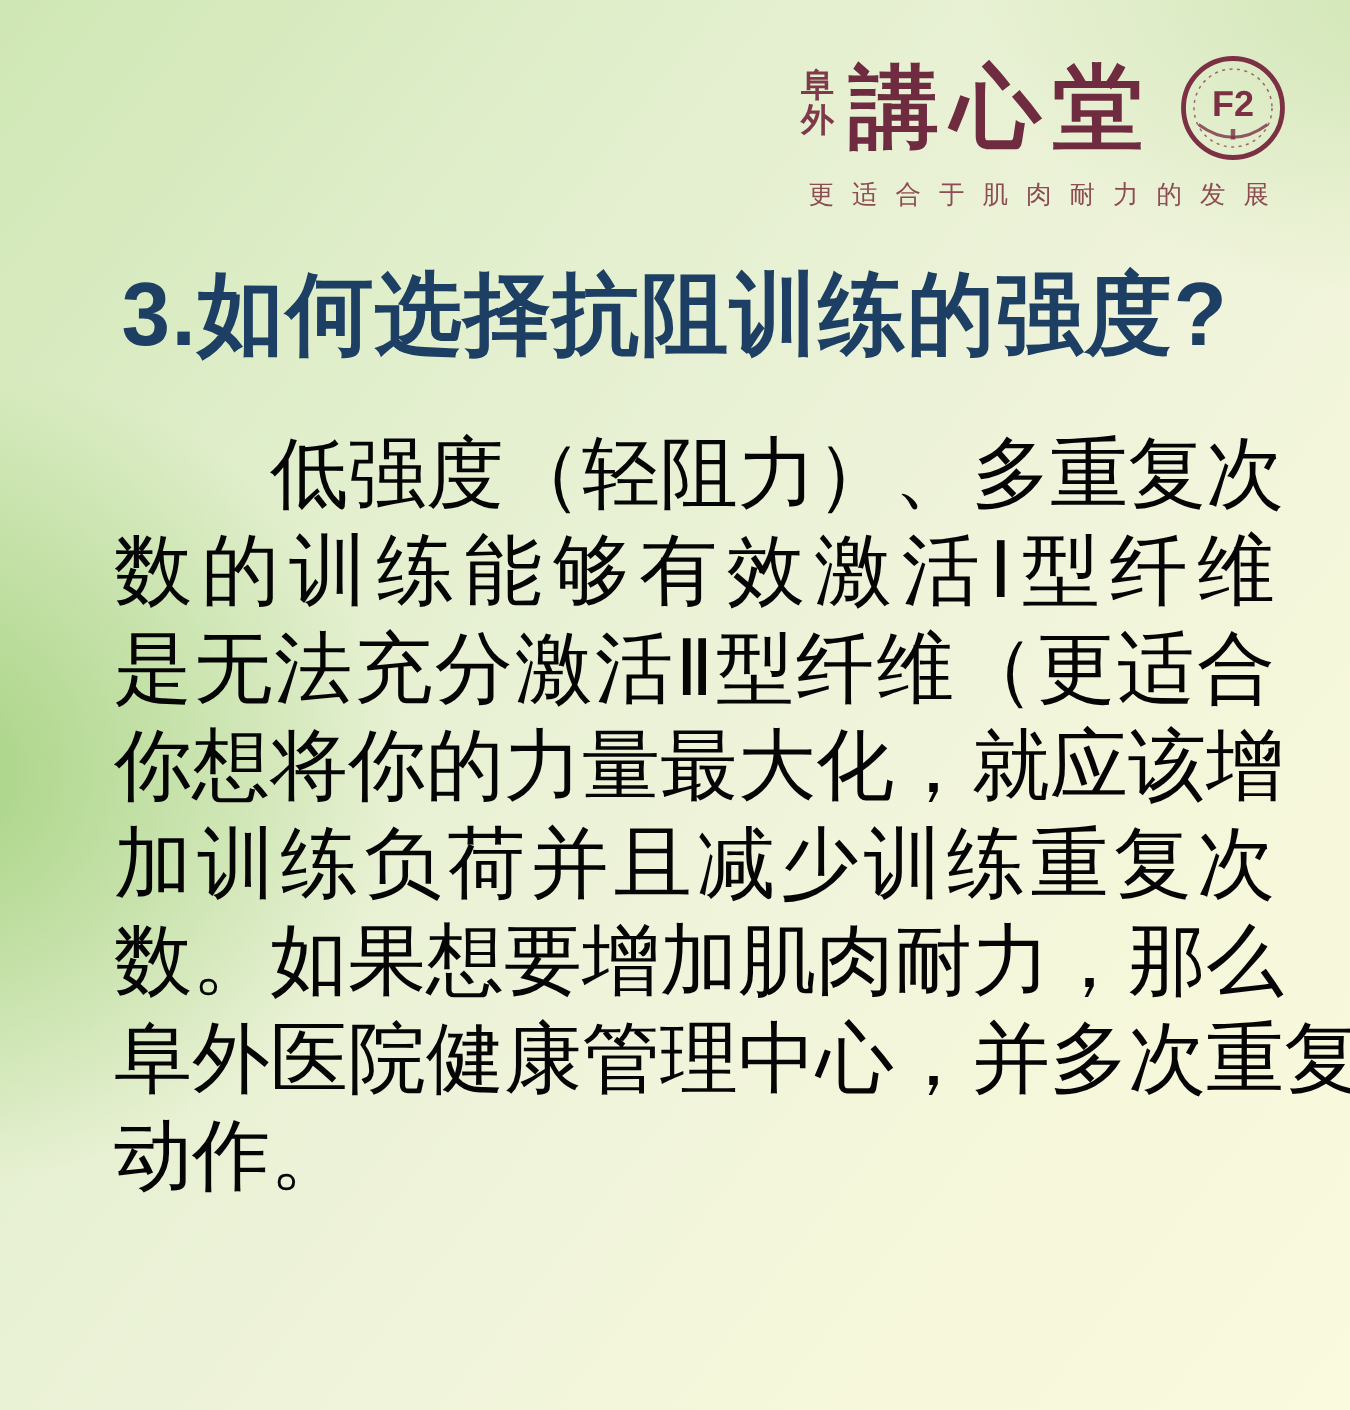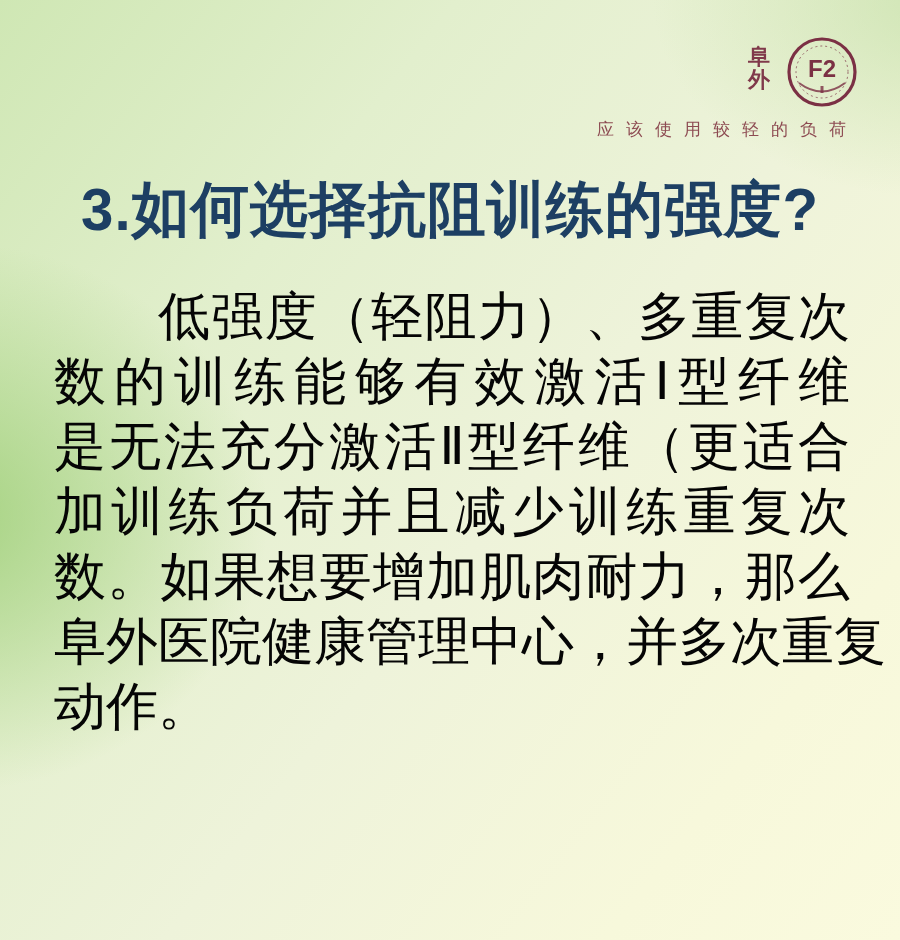--- a/index.html
+++ b/index.html
@@ -75,21 +75,21 @@
     color: #1d3f63;
     letter-spacing: 1px;
     white-space: nowrap;
     transform: scaleX(0.97);
   }
 
   
   .body-text {
     position: absolute;
     top: 284px;
-    left: 54px;
+    left: 76px;
     right: 50px;
     color: #050505;
     font-family: "Liberation Serif", serif;
     font-size: 52px;
     line-height: 65px;
   }
   .body-line {
     text-align: justify;
     text-align-last: justify;
     white-space: nowrap;
@@ -104,36 +104,38 @@
 <body>
 
 <div class="page">
 
   <div class="logo-block">
     <div class="logo-row">
       <div class="seal-col">
         <span>阜</span>
         <span>外</span>
       </div>
+      <div class="brand-chars">講心堂</div>
       <svg class="seal-badge" viewBox="0 0 72 72" aria-hidden="true">
         <circle cx="36" cy="36" r="33" fill="none" stroke="#7b3044" stroke-width="3.2"></circle>
         <circle cx="36" cy="36" r="26" fill="none" stroke="#7b3044" stroke-width="1" stroke-dasharray="2 3" opacity="0.7"></circle>
         <path d="M13 47 Q36 64 59 47" fill="none" stroke="#7b3044" stroke-width="2" opacity="0.8"></path>
         <text x="36" y="41" text-anchor="middle" font-family="Liberation Sans, sans-serif" font-size="24" font-weight="bold" fill="#7b3044">F2</text>
         <rect x="34.5" y="50" width="3" height="7" fill="#7b3044" opacity="0.8"></rect>
       </svg>
     </div>
-    <div class="logo-subtext">应该使用较轻的负荷</div>
+    <div class="logo-subtext">更适合于肌肉耐力的发展</div>
   </div>
 
   <h1 class="title">3.如何选择抗阻训练的强度?</h1>
 
   <div class="body-text">
     <div class="body-line first">低强度（轻阻力）、多重复次</div>
     <div class="body-line">数的训练能够有效激活Ⅰ型纤维</div>
     <div class="body-line">是无法充分激活Ⅱ型纤维（更适合</div>
+    <div class="body-line">你想将你的力量最大化，就应该增</div>
     <div class="body-line">加训练负荷并且减少训练重复次</div>
     <div class="body-line">数。如果想要增加肌肉耐力，那么</div>
     <div class="body-line">阜外医院健康管理中心，并多次重复</div>
     <div class="body-line last">动作。</div>
   </div>
 
 </div>
 
 </body></html>

